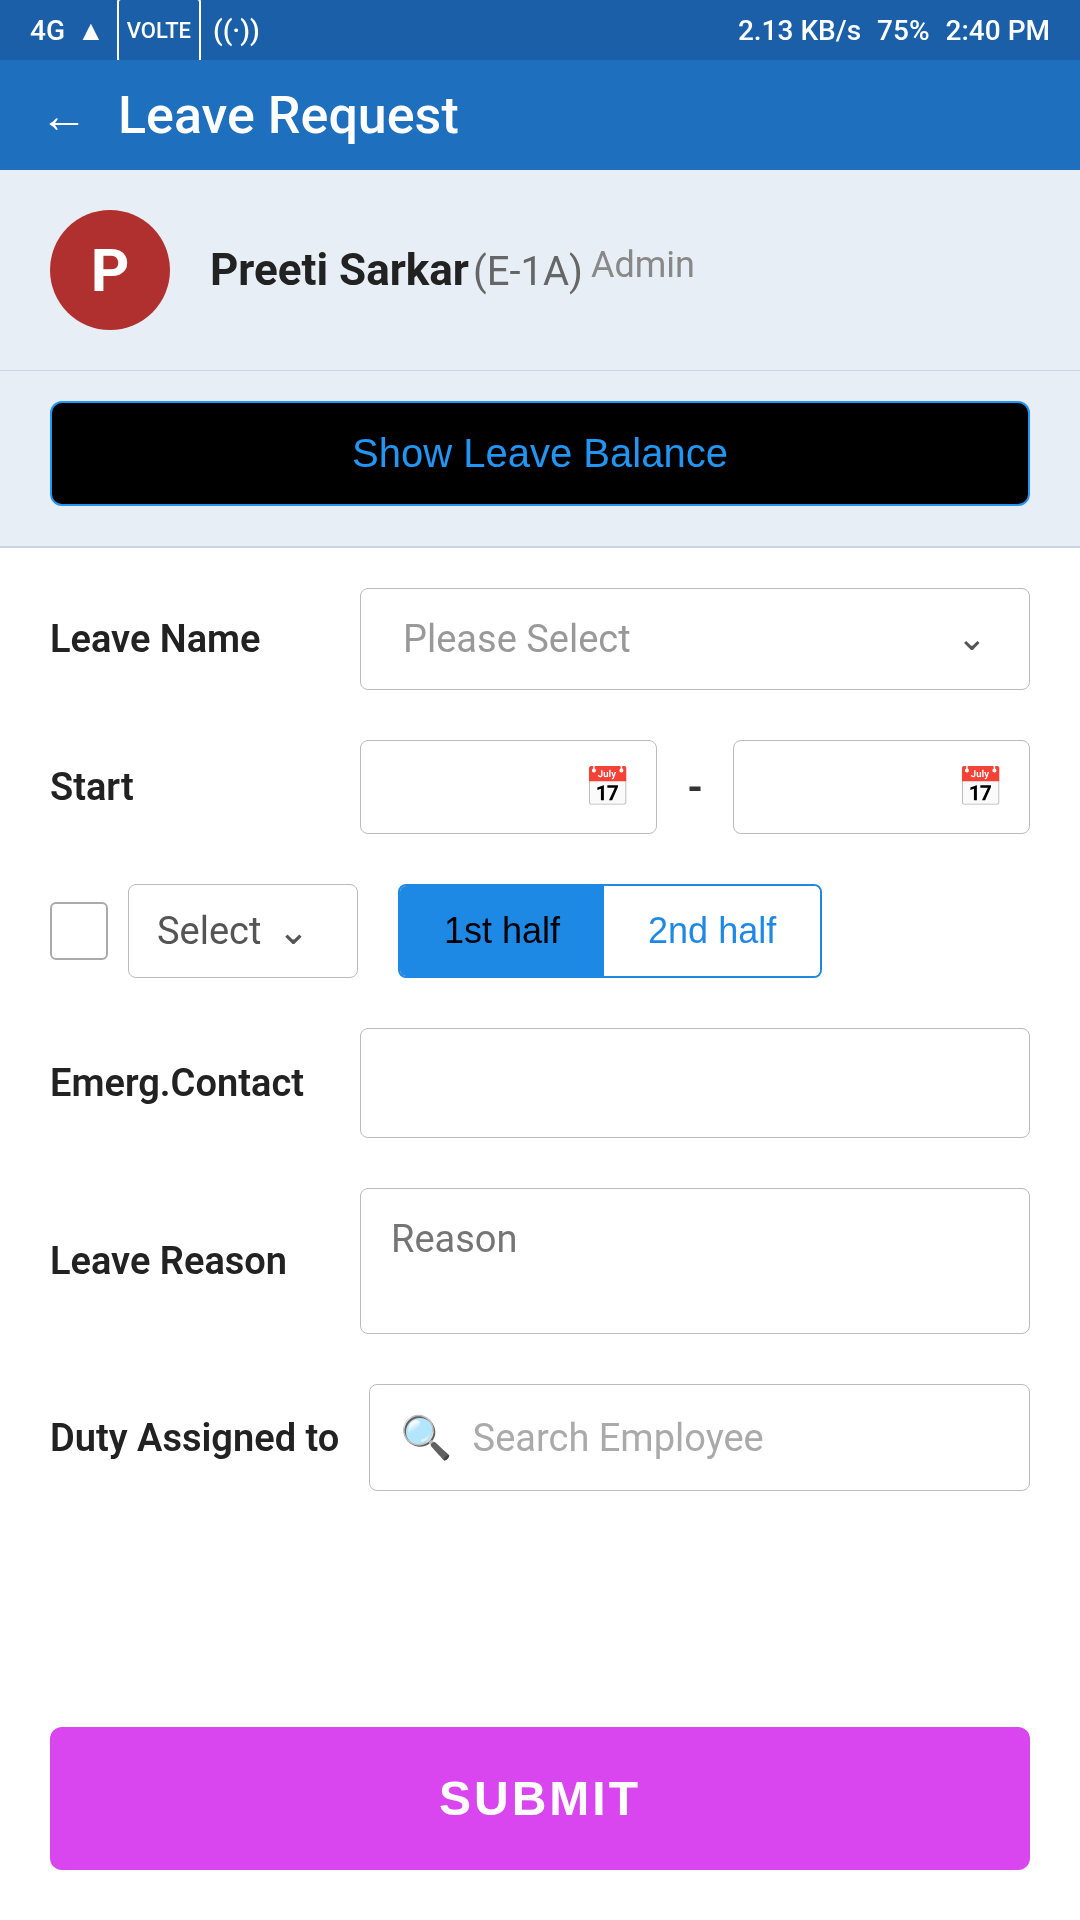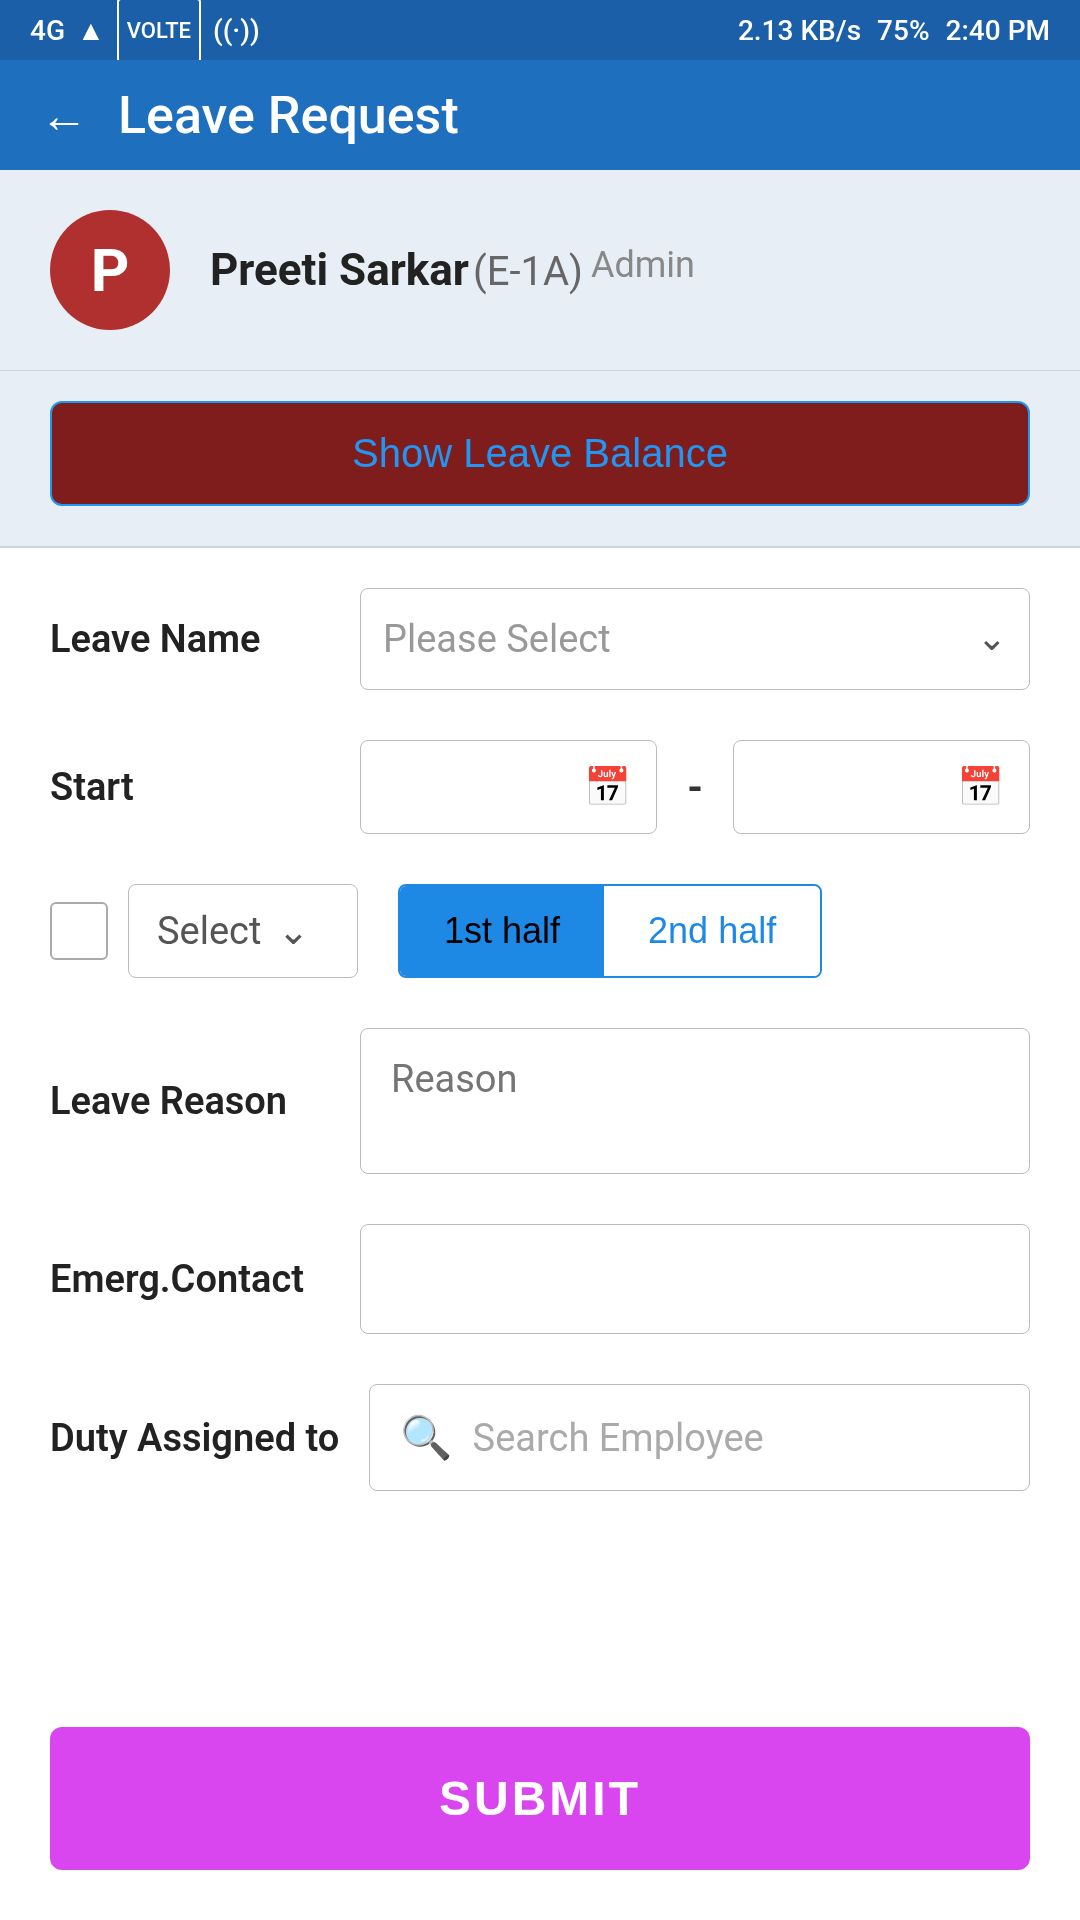--- a/index.html
+++ b/index.html
@@ -102,21 +102,21 @@
 
     
     .leave-balance-section {
       background: #e8eef5;
       padding: 30px 50px 40px;
       border-bottom: 2px solid #c8d4e0;
     }
     .leave-balance-btn {
       width: 100%;
       border: 2.5px solid #2196F3;
-      background: #7f1d1d;
+      background: #000000;
       border-radius: 12px;
       padding: 28px 0;
       color: #2196F3;
       font-size: 40px;
       font-weight: 500;
       cursor: pointer;
       text-align: center;
     }
 
     
@@ -147,21 +147,21 @@
       display: flex;
       align-items: center;
       gap: 20px;
     }
 
     
     .select-dropdown {
       flex: 1;
       border: 1.5px solid #bbb;
       border-radius: 8px;
-      padding: 28px 22px;
+      padding: 28px 42px;
       font-size: 38px;
       color: #999;
       display: flex;
       align-items: flex-start;
       justify-content: space-between;
       cursor: pointer;
       background: white;
     }
     .select-dropdown .chevron {
       font-size: 36px;
@@ -383,30 +383,30 @@
         </div>
         <div class="halfday-toggle">
           <button class="toggle-btn active">1st half</button>
           <button class="toggle-btn inactive">2nd half</button>
         </div>
       </div>
     </div>
   </div>
 
   <div class="form-row">
+    <span class="form-label">Emerg.Contact</span>
+    <div class="form-control-wrap">
+      <input class="emerg-input" type="text" style="">
+    </div>
+  </div>
+
+  <div class="form-row">
     <span class="form-label">Leave Reason</span>
     <div class="form-control-wrap">
       <textarea class="text-input" placeholder="Reason" style=""></textarea>
-    </div>
-  </div>
-
-  <div class="form-row">
-    <span class="form-label">Emerg.Contact</span>
-    <div class="form-control-wrap">
-      <input class="emerg-input" type="text" style="">
     </div>
   </div>
 
   <div class="form-row">
     <span class="form-label">Duty Assigned to</span>
     <div class="form-control-wrap">
       <div class="search-wrap">
         <span class="search-icon">🔍</span>
         <span>Search Employee</span>
       </div>

